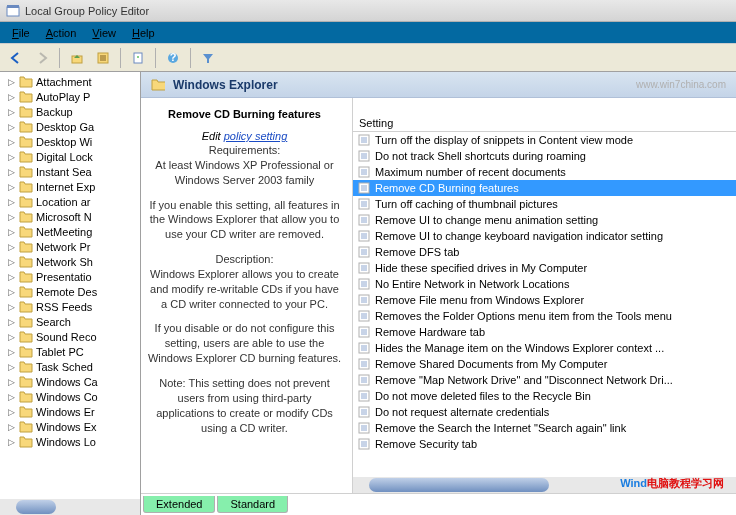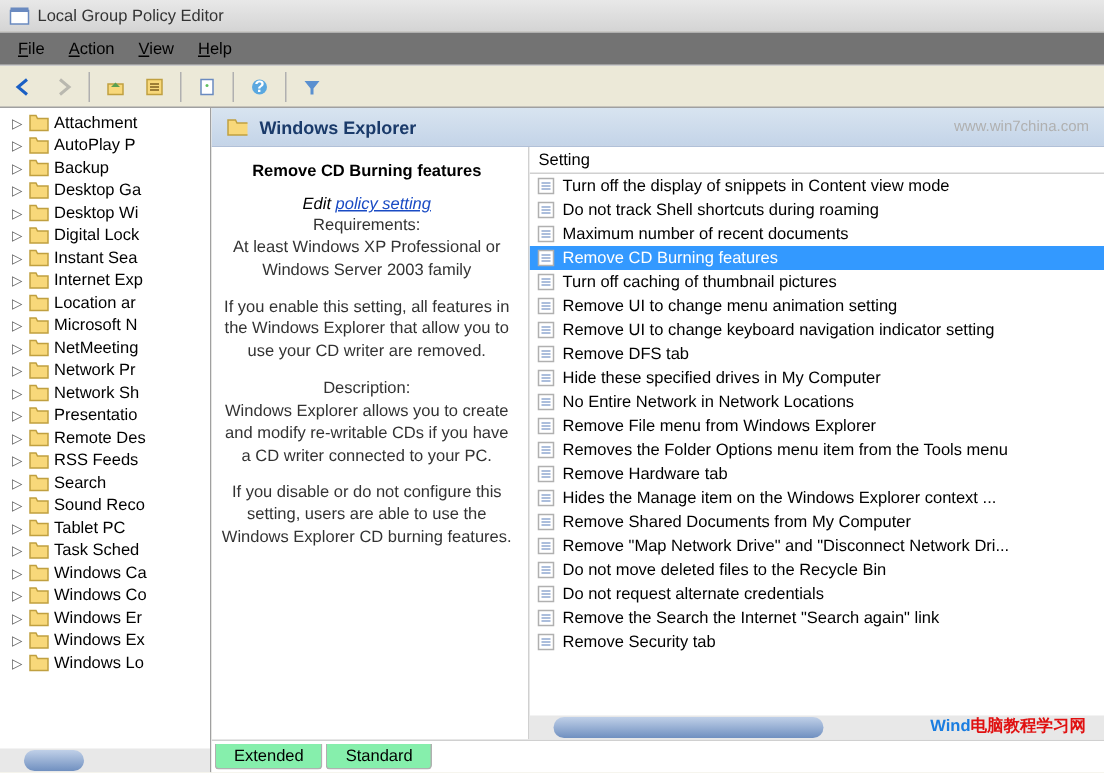--- a/index.html
+++ b/index.html
@@ -1,20 +1,20 @@
 <!DOCTYPE html>
 <html><head>
 <meta charset="utf-8">
 <style>
 * { margin: 0; padding: 0; box-sizing: border-box; font-family: Tahoma, sans-serif; font-size: 11px; }
 body { width: 736px; height: 515px; background: #ece9d8; overflow: hidden; display: flex; flex-direction: column; }
 .title-bar { height: 22px; background: linear-gradient(#e8e8e8,#d4d4d4); display: flex; align-items: center; padding: 0 6px; border-bottom: 1px solid #b0b0b0; }
 .title-icon { width: 14px; height: 14px; margin-right: 5px; display:inline-flex; }
 .title-text { color: #333; }
-.menu-bar { height: 22px; display: flex; align-items: center; padding: 0 4px; background: #737373; border-bottom: 1px solid #ccc; }
+.menu-bar { height: 22px; display: flex; align-items: center; padding: 0 4px; background: #0369a1; border-bottom: 1px solid #ccc; }
 .menu-item { padding: 2px 8px; cursor: default; }
 .menu-item u { text-decoration: underline; }
 .toolbar { height: 28px; display: flex; align-items: center; padding: 0 4px; background: #ece9d8; border-bottom: 1px solid #a0a0a0; gap: 2px; }
 .tool-btn { width: 24px; height: 22px; display: inline-flex; align-items: center; justify-content: center; border: 1px solid transparent; border-radius: 2px; }
 .sep { width: 1px; height: 20px; background: #b0b0b0; margin: 0 3px; }
 .tool-btn.disabled { opacity: 0.5; }
 .main { flex: 1; display: flex; overflow: hidden; }
 .tree-pane { width: 141px; background: #fff; border-right: 1px solid #a0a0a0; overflow: hidden; display: flex; flex-direction: column; }
 .tree-list { flex: 1; overflow: hidden; padding-top: 2px; }
 .tree-item { display: flex; align-items: center; height: 15px; white-space: nowrap; overflow: hidden; }
@@ -28,21 +28,21 @@
 .header-band .folder-icon { margin-right: 8px; }
 .header-title { font-weight: bold; color: #1a3a6a; font-size: 12px; }
 .split { flex: 1; display: flex; overflow: hidden; }
 .desc-pane { width: 211px; padding: 10px 10px 4px 6px; overflow: hidden; display: flex; flex-direction: column; }
 .policy-name { font-weight: bold; color: #000; margin-bottom: 10px; }
 .edit-line { margin-bottom: 1px; font-style: italic; }
 .link { color: #1a4bc4; text-decoration: underline; }
 .desc-text { color: #333; line-height: 1.35; }
 .desc-text p { margin-bottom: 10px; }
 .settings-pane { flex: 1; display: flex; flex-direction: column; border-left: 1px solid #d0d0d0; overflow: hidden; }
-.col-header { height: 18px; border-bottom: 1px solid #d0d0d0; display:flex; align-items:center; padding: 0 6px; background: #fff; color: #000; }
+.col-header { height: 18px; border-bottom: 1px solid #d0d0d0; display:flex; align-items:center; padding: 0 6px; background: #fff; color: #000; margin-top: 16px; }
 .settings-list { flex: 1; overflow: hidden; }
 .setting-row { height: 16px; display: flex; align-items: center; padding: 0 4px; white-space: nowrap; overflow: hidden; }
 .setting-row.selected { background: #3399ff; color: #fff; }
 .setting-icon { width: 14px; height: 14px; margin-right: 4px; display:inline-flex; }
 .setting-label { }
 .hscroll-right { height: 16px; background: #e8e8e8; display:flex; align-items:center; }
 .hscroll-right .thumb { height: 14px; width: 180px; background: linear-gradient(#c0d0e8,#7090c0); border-radius: 7px; margin-left: 16px; }
 .tabs { height: 22px; display:flex; align-items: center; background: #fff; border-top: 1px solid #d0d0d0; }
 .tab { padding: 2px 12px; border: 1px solid #b0b0b0; border-top: none; margin-left: 2px; background: #86efac; border-radius: 0 0 3px 3px; }
 .tab:first-child { border-right: 1px solid #b0b0b0; }
@@ -372,20 +372,21 @@
       <div class="desc-pane">
         <div class="policy-name">Remove CD Burning features</div>
         <div class="edit-line">
           <span>Edit </span><a class="link" href="#">policy setting</a>
         </div>
         <div class="desc-text">
           <p><span>Requirements:</span><br><span>At least Windows XP Professional or Windows Server 2003 family</span></p>
           <p>If you enable this setting, all features in the Windows Explorer that allow you to use your CD writer are removed.</p>
           <p><span>Description:</span><br><span>Windows Explorer allows you to create and modify re-writable CDs if you have a CD writer connected to your PC.</span></p>
           <p>If you disable or do not configure this setting, users are able to use the Windows Explorer CD burning features.</p>
+          <p>Note: This setting does not prevent users from using third-party applications to create or modify CDs using a CD writer.</p>
         </div>
       </div>
 
       <div class="settings-pane">
         <div class="col-header">Setting</div>
         <div class="settings-list" id="settings-list">
             <div class="setting-row">
               <span class="setting-icon">
                 <svg width="14" height="14">
                   <rect x="2" y="2" width="10" height="10" fill="#fff" stroke="#b0b0b0"></rect>

